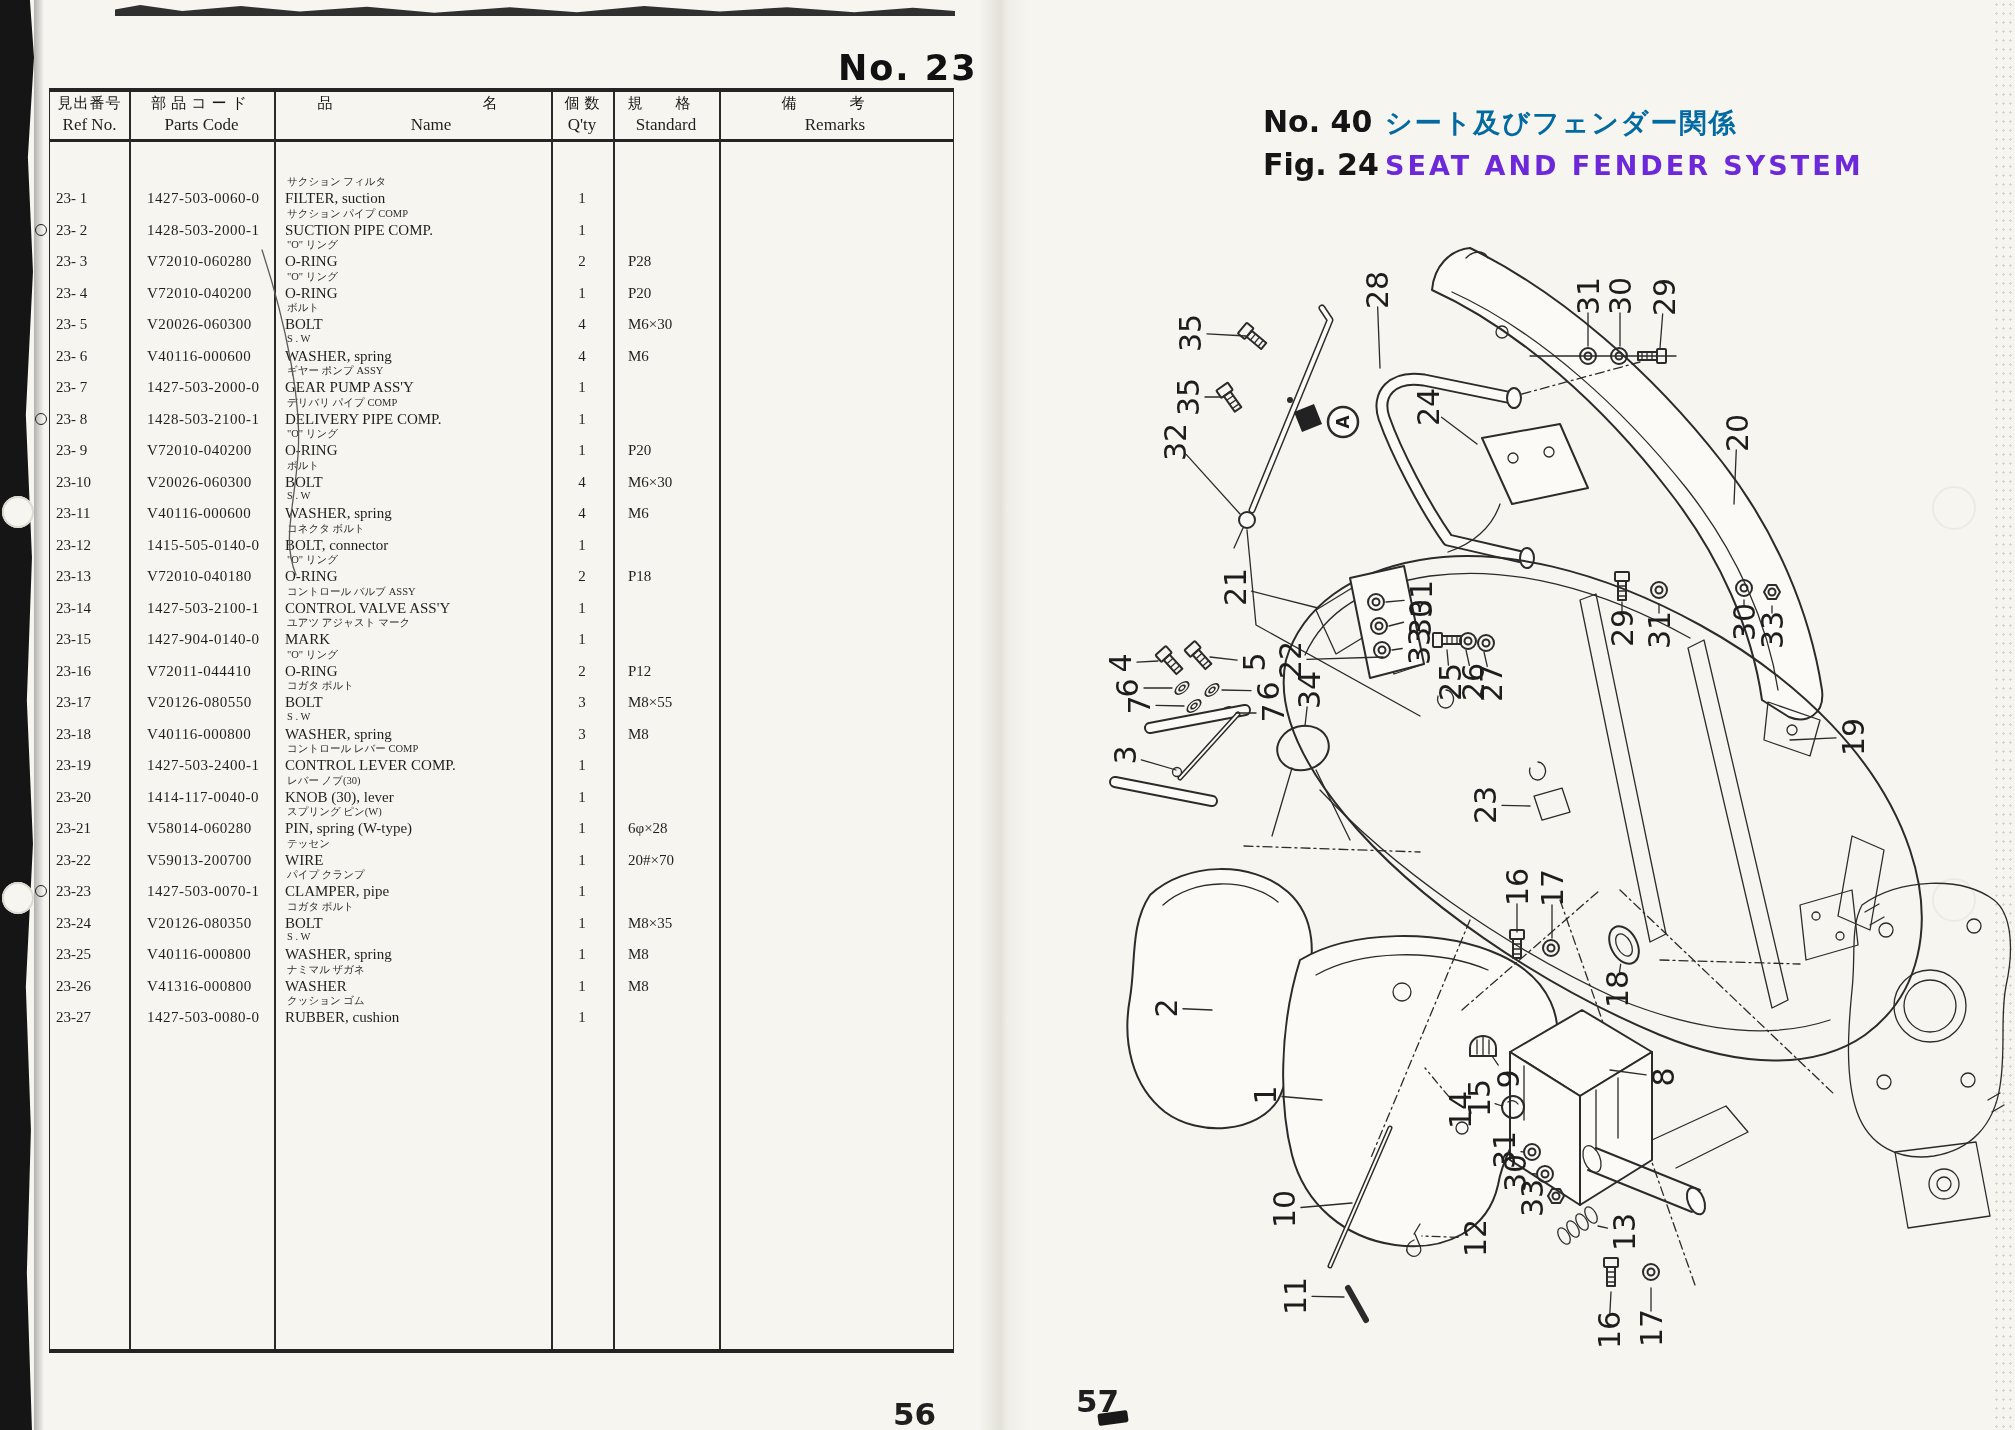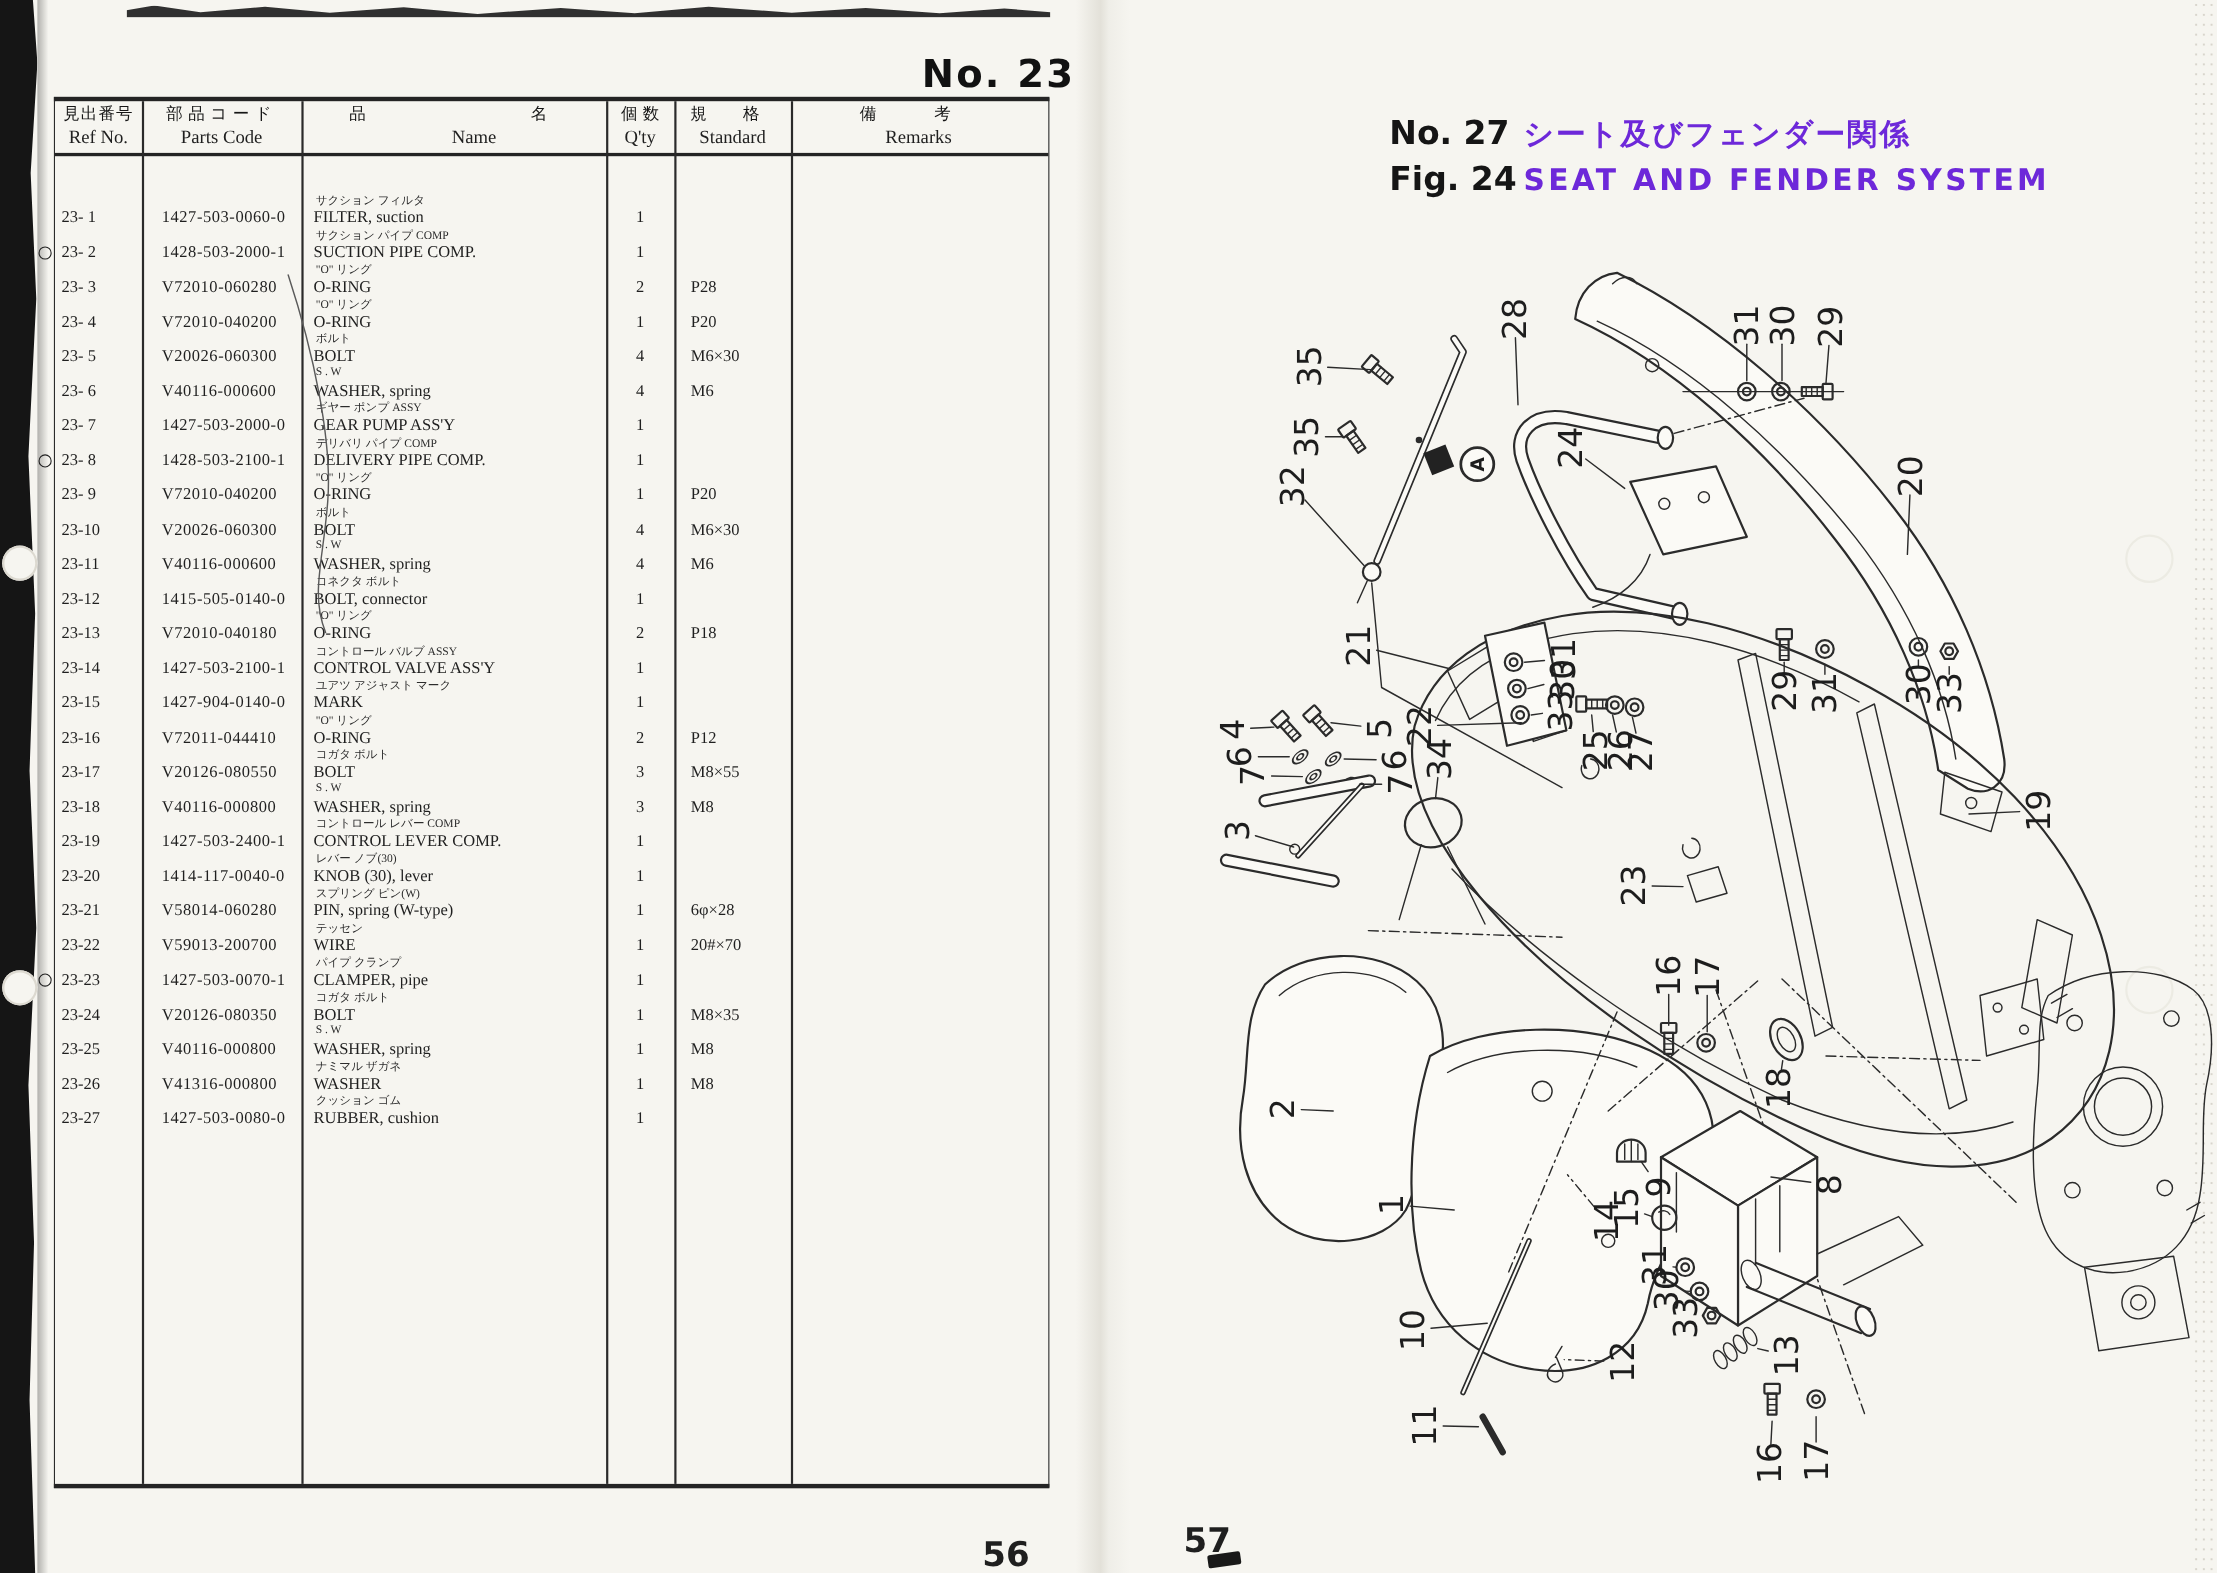--- a/index.html
+++ b/index.html
@@ -34,21 +34,21 @@
   .c-ref{position:absolute;left:6px;top:13px;width:68px;font-size:15px;white-space:pre}
   .c-code{position:absolute;left:97px;top:13px;font-size:15px;letter-spacing:.5px}
   .c-jp{position:absolute;left:237px;top:-2px;font-size:10.5px;font-family:Liberation Serif, serif;color:#2c2c2c;white-space:pre}
   .c-en{position:absolute;left:235px;top:13px;font-size:15px;white-space:pre}
   .c-qty{position:absolute;left:501px;top:13px;width:62px;text-align:center;font-size:15px}
   .c-std{position:absolute;left:578px;top:13px;font-size:15px}
   
   #rtitle{left:1263px;top:104px}
   .trow{display:flex;align-items:baseline;margin-bottom:6px}
   .tno{font:bold 30px "DejaVu Sans",sans-serif;width:122px;color:#151515}
-  .tjp{font:bold 27px "DejaVu Sans",sans-serif;letter-spacing:2px;color:#6d28d9}
+  .tjp{font:bold 27px "DejaVu Sans",sans-serif;letter-spacing:2px;color:#0369a1}
   .ten{font:bold 27px "DejaVu Sans",sans-serif;letter-spacing:3px;color:#6d28d9}
   
   svg{position:absolute;left:0;top:0}
   #art{stroke:#2b2b2b;fill:none;stroke-width:2;stroke-linecap:round;stroke-linejoin:round}
   .thin{stroke-width:1.3}
   .dashline{stroke-dasharray:9 4 2 4}
   .leader{stroke:#2b2b2b;stroke-width:1.3;fill:none}
   .dashed{stroke-dasharray:8 4 2 4}
   .callout{font:30px "DejaVu Sans",sans-serif;fill:#1d1d1d;text-anchor:middle;stroke:none}
   .amark{font:bold 17px "DejaVu Sans",sans-serif;fill:#1d1d1d;text-anchor:middle;stroke:none}
@@ -299,21 +299,21 @@
         <span class="c-en">RUBBER, cushion</span>
         <span class="c-qty">1</span>
       </div>
     </div>
 </div>
 
 <div class="abs" id="p56">56</div>
 
 <div class="abs" id="rtitle">
   <div class="trow">
-    <span class="tno">No. 27</span>
+    <span class="tno">No. 40</span>
     <span class="tjp">シート及びフェンダー関係</span>
   </div>
   <div class="trow">
     <span class="tno">Fig. 24</span>
     <span class="ten">SEAT AND FENDER SYSTEM</span>
   </div>
 </div>
 
 <div class="abs" id="p57">57</div>
 

